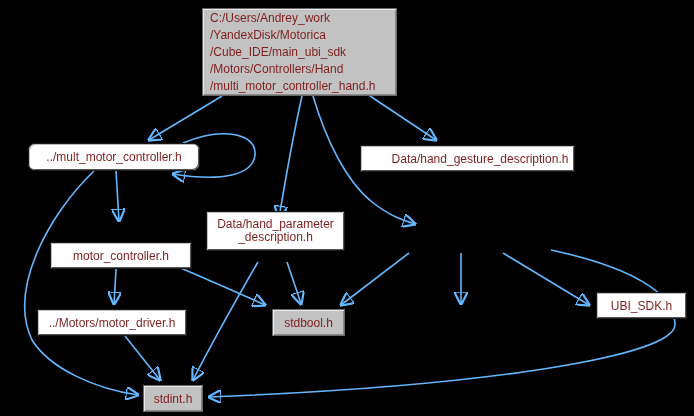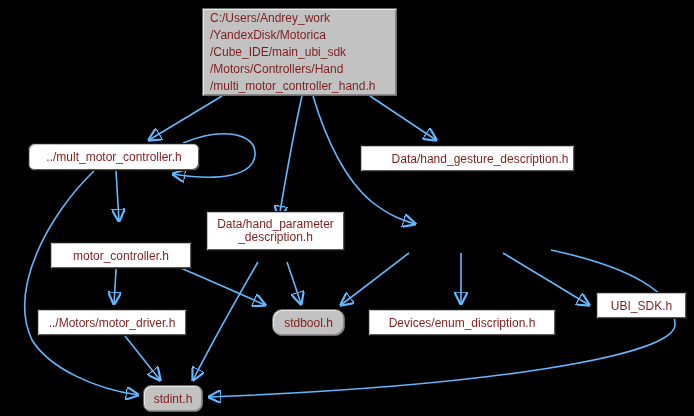--- a/index.html
+++ b/index.html
@@ -85,21 +85,20 @@
   <div class="node" style="left:360px; top:145px; width:215px; height:27px;padding-left:25px;">Data/hand_gesture_description.h</div>
 
   <div class="node" style="left:50px; top:242px; width:142px; height:27px;">motor_controller.h</div>
 
   <div class="node" style="left:206px; top:211px; width:139px; height:40px; line-height:13px;">Data/hand_parameter
 _description.h</div>
 
 
   <div class="node" style="left:37px; top:309px; width:150px; height:27px;">../Motors/motor_driver.h</div>
 
-  <div class="node filled" style="left:272px; top:309px; width:73px; height:27px;border-radius:10px;">stdbool.h</div>
+  <div class="node filled" style="left:272px; top:309px; width:73px; height:27px;">stdbool.h</div>
 
-  <div class="node" style="left:368px; top:309px; width:188px; height:27px;">Devices/enum_discription.h</div>
 
   <div class="node" style="left:572px; top:292px; width:91px; height:27px;margin-left:24px;">UBI_SDK.h</div>
 
-  <div class="node filled" style="left:143px; top:385px; width:60px; height:27px;border-radius:8px;">stdint.h</div>
+  <div class="node filled" style="left:143px; top:385px; width:60px; height:27px;">stdint.h</div>
 
 </div>
 
 </body></html>

